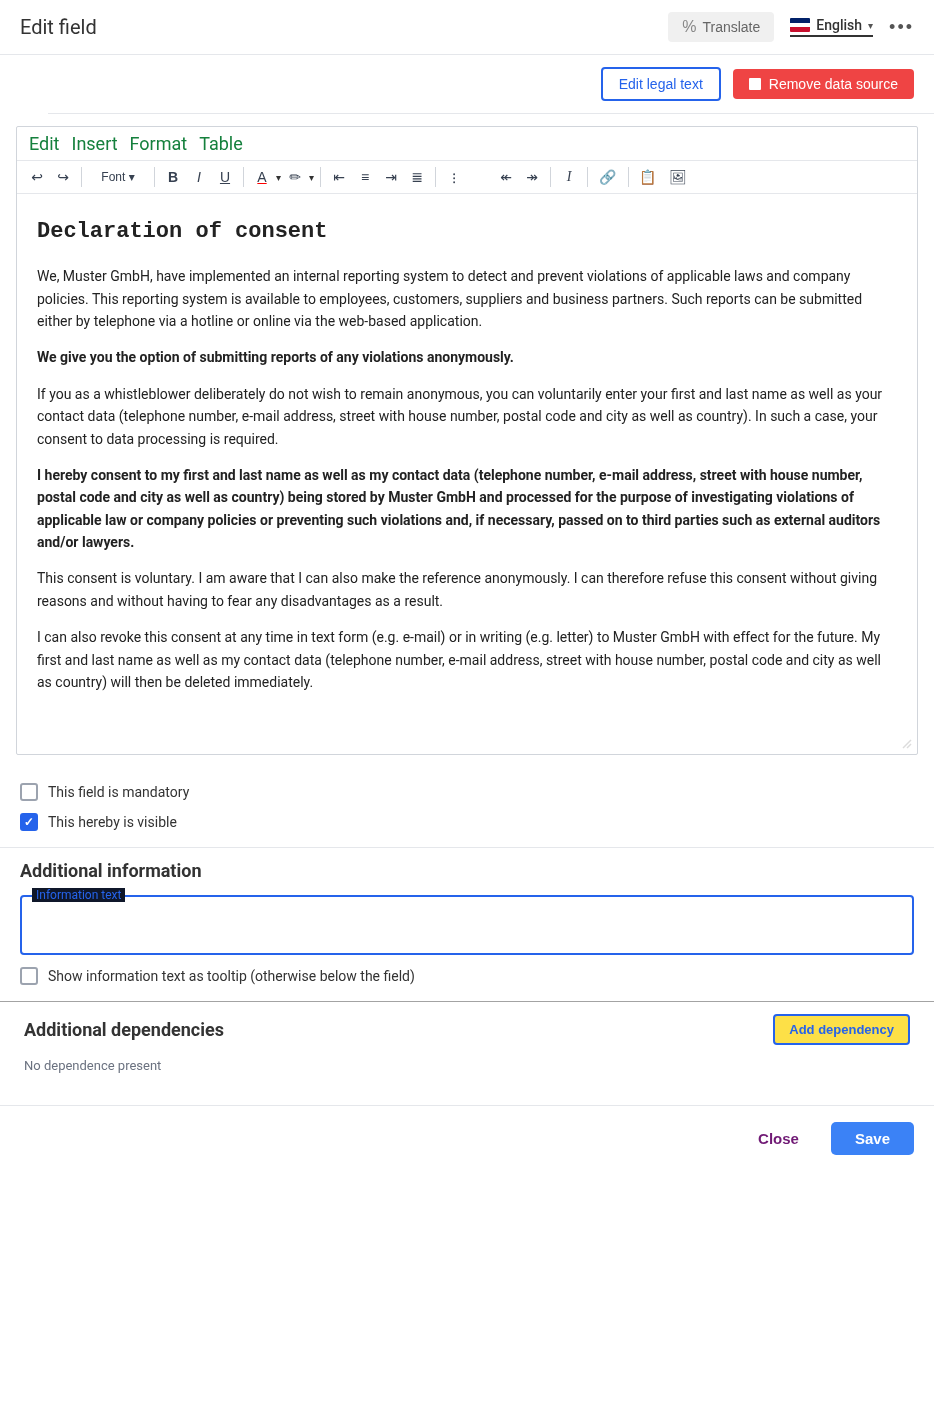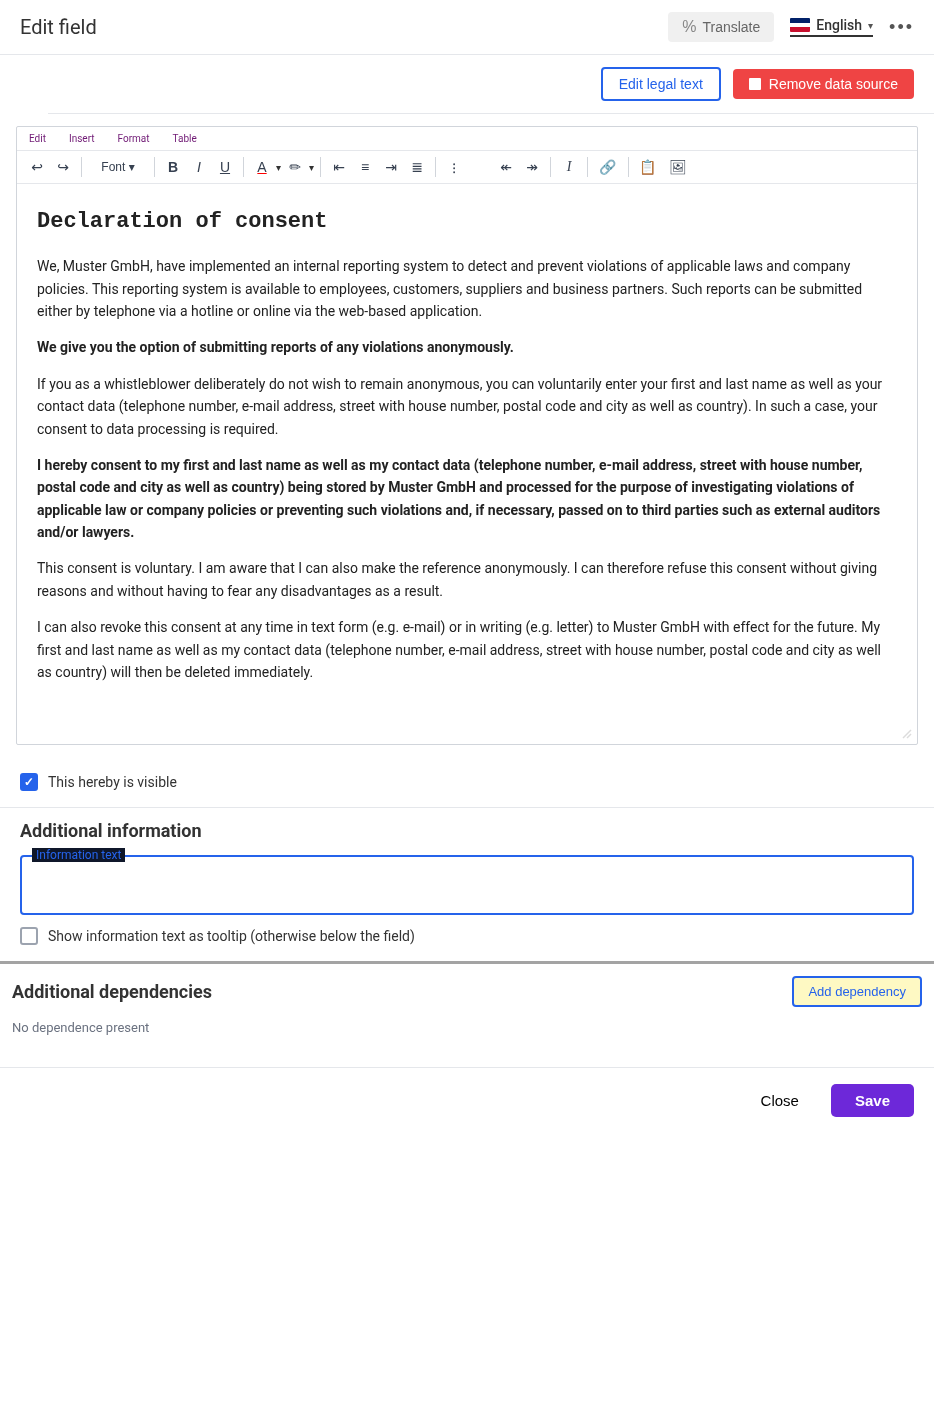--- a/index.html
+++ b/index.html
@@ -110,25 +110,25 @@
     }
 
     
     .editor-container {
       border: 1px solid #d1d5db;
       margin: 12px 16px;
       border-radius: 2px;
     }
     .editor-menu {
       display: flex;
-      gap: 23px;
+      gap: 12px;
       padding: 6px 12px;
       border-bottom: 1px solid #e5e7eb;
-      font-size: 10px;
-      color: #701a75;
+      font-size: 18px;
+      color: #15803d;
     }
     .editor-menu span {
       cursor: pointer;
     }
 
     .editor-toolbar {
       display: flex;
       align-items: center;
       padding: 4px 8px;
       border-bottom: 1px solid #e5e7eb;
@@ -255,41 +255,41 @@
       width: 100%;
       border: none;
       outline: none;
       font-size: 14px;
       min-height: 30px;
       background: transparent;
     }
 
     
     .dep-section {
-      padding: 12px 12px 16px;
-      border-top: 3px solid #a3a3a3;
+      padding: 12px 24px 16px;
+      border-top: 1px solid #a3a3a3;
     }
     .dep-header {
       display: flex;
       align-items: center;
       justify-content: space-between;
       margin-bottom: 12px;
     }
     .dep-title {
       font-size: 18px;
       font-weight: 700;
     }
     .add-dep-btn {
       padding: 6px 14px;
       border: 2px solid #2563eb;
-      background: #fef9c3;
+      background: #fde047;
       color: #2563eb;
       border-radius: 4px;
       font-size: 13px;
-      font-weight: 400;
+      font-weight: 700;
       cursor: pointer;
     }
     .no-dep-text {
       font-size: 13px;
       color: #6b7280;
     }
 
     
     .footer {
       display: flex;
@@ -297,29 +297,29 @@
       align-items: center;
       padding: 16px 20px;
       gap: 12px;
       border-top: 1px solid #e5e7eb;
       margin-top: 16px;
     }
     .close-btn {
       padding: 8px 20px;
       border: none;
       background: none;
-      color: #000000;
+      color: #701a75;
       font-size: 15px;
-      font-weight: 400;
+      font-weight: 700;
       cursor: pointer;
     }
     .save-btn {
       padding: 8px 24px;
       border: none;
-      background: #6d28d9;
+      background: #3b82f6;
       color: #fff;
       border-radius: 5px;
       font-size: 15px;
       font-weight: 600;
       cursor: pointer;
     }
   </style>
 </head>
 <body>
 
@@ -396,20 +396,24 @@
     <p>This consent is voluntary. I am aware that I can also make the reference anonymously. I can therefore refuse this consent without giving reasons and without having to fear any disadvantages as a result.</p>
     <p>I can also revoke this consent at any time in text form (e.g. e-mail) or in writing (e.g. letter) to Muster GmbH with effect for the future. My first and last name as well as my contact data (telephone number, e-mail address, street with house number, postal code and city as well as country) will then be deleted immediately.</p>
     <svg class="resize-handle" viewBox="0 0 12 12" xmlns="http://www.w3.org/2000/svg">
       <path d="M10 2 L2 10 M10 6 L6 10 M10 10 L10 10" stroke="#aaa" stroke-width="1.5" fill="none"></path>
     </svg>
   </div>
 </div>
 
 <div class="checkboxes-section">
   <div class="checkbox-row">
+    <div class="checkbox-box" id="mandatory-cb"></div>
+    <span>This field is mandatory</span>
+  </div>
+  <div class="checkbox-row">
     <div class="checkbox-box checked" id="visible-cb"></div>
     <span>This hereby is visible</span>
   </div>
 </div>
 
 <div class="section">
   <div class="section-title">Additional information</div>
   <div class="info-text-field">
     <span class="info-text-label">Information text</span>
     <div class="info-text-input" contenteditable="true" style=""></div>

